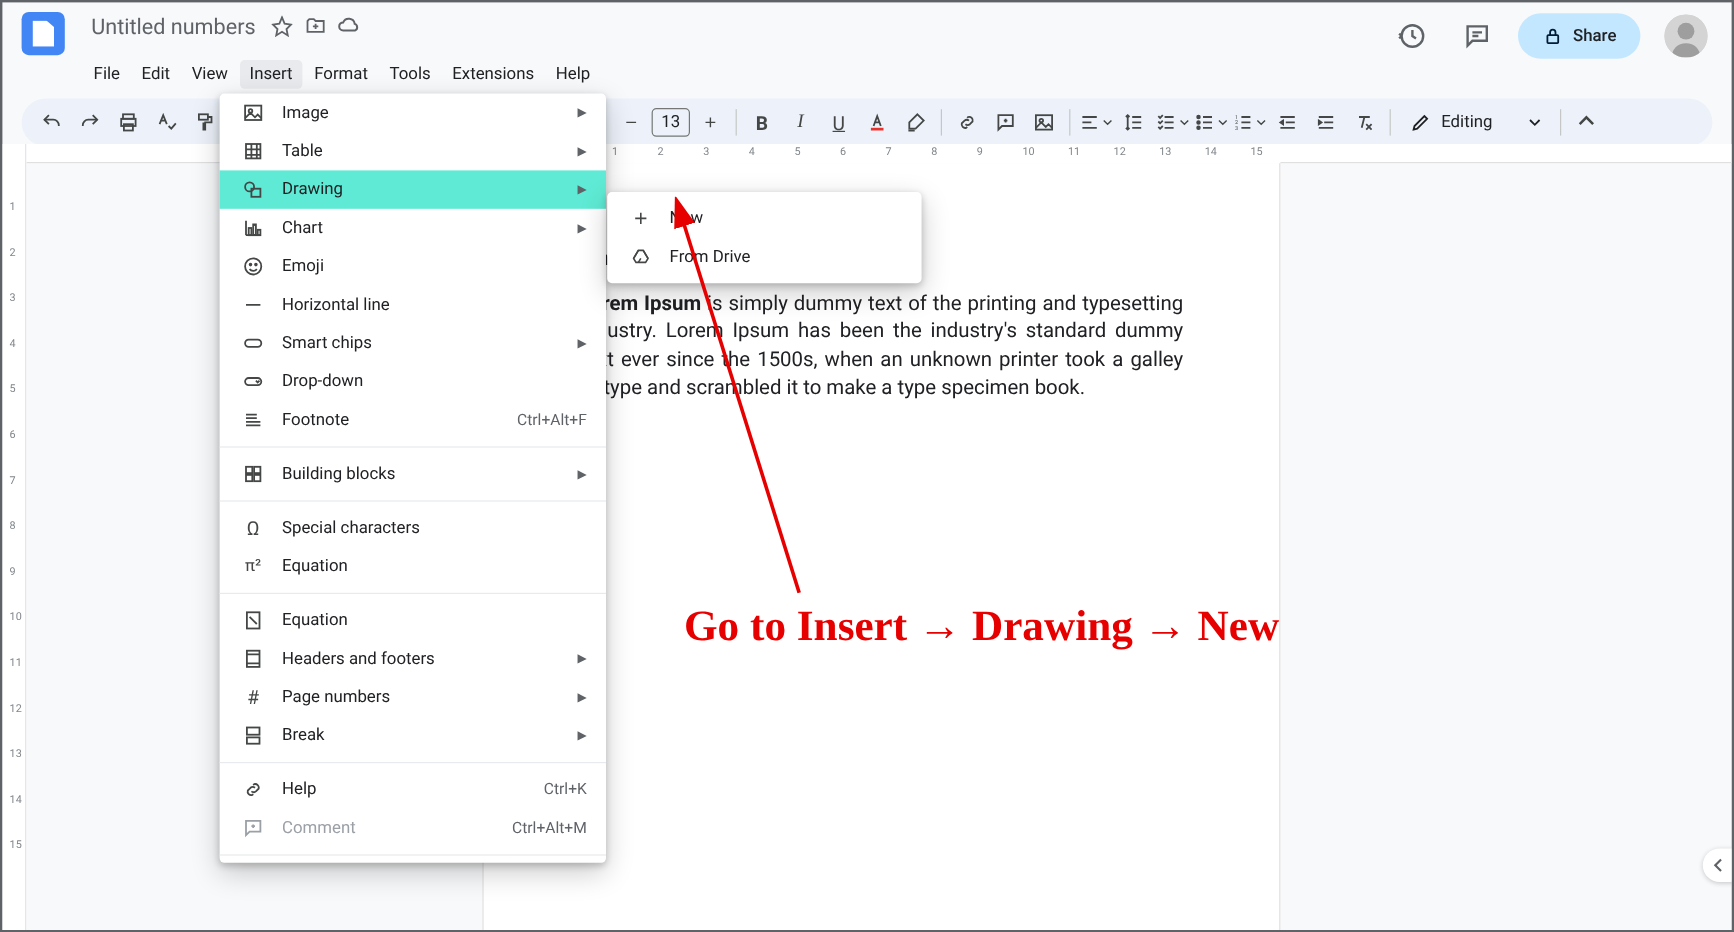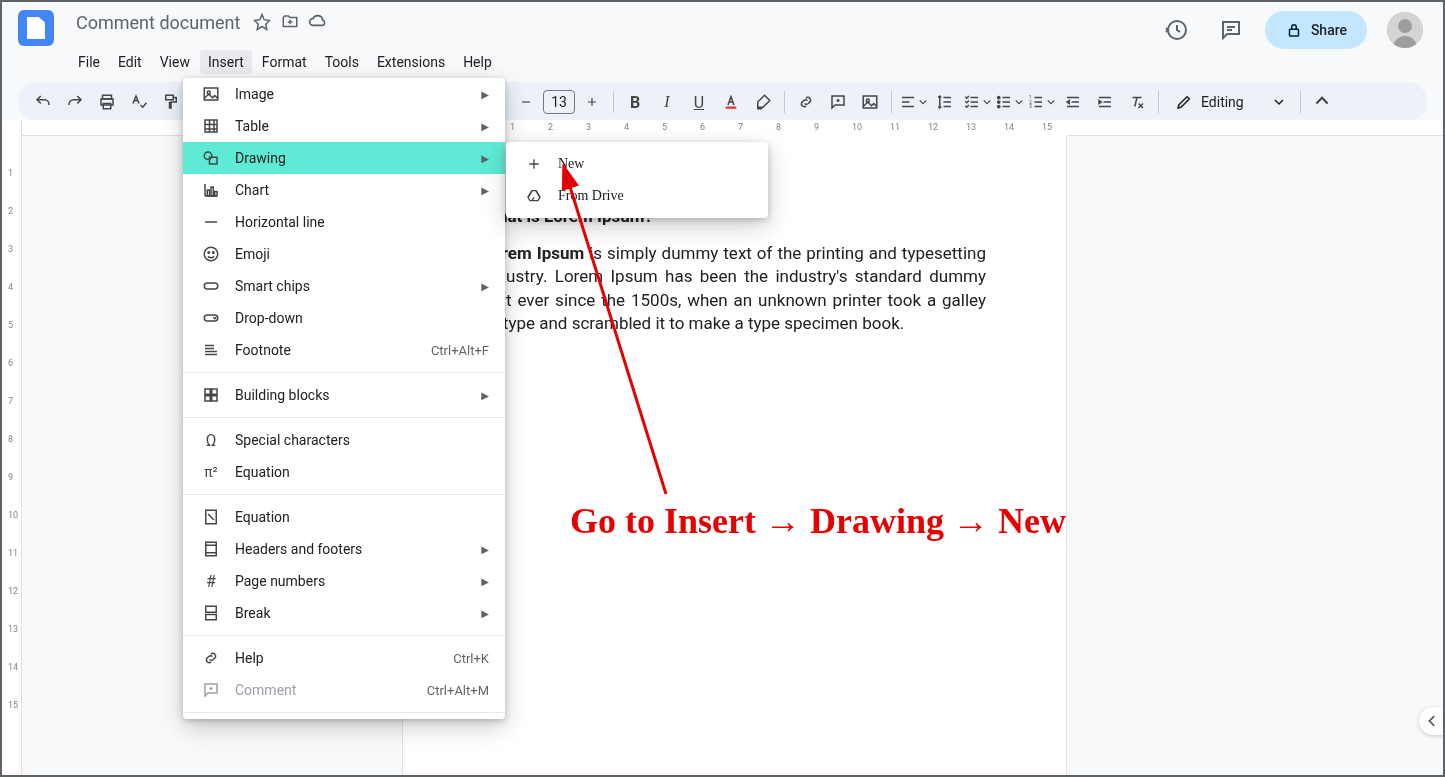--- a/index.html
+++ b/index.html
@@ -43,38 +43,38 @@
   
   .dropdown { position:absolute; left:181px; top:76px; width:322px; background:#fff; border-radius:4px; box-shadow:0 2px 6px rgba(0,0,0,.2),0 8px 24px rgba(0,0,0,.2); z-index:50; }
   .dd-item { display:flex; align-items:center; height:32px; padding:0 16px 0 18px; font-size:14px; color:#202124; cursor:pointer; position:relative;}
   .dd-item:hover, .dd-item.hovered { background:#5eead4;}
   .dd-item .ico { width:20px; margin-right:14px; display:flex; align-items:center; justify-content:center; color:#444746; flex:none; }
   .dd-item .arrow { margin-left:auto; color:#5f6368; font-size:10px;}
   .dd-item .shortcut { margin-left:auto; color:#5f6368; font-size:13px;}
   .dd-item.disabled{ color:#9aa0a6; }
   .dd-item.disabled .ico{ color:#9aa0a6; }
   .dd-sep{ height:1px; background:#e8eaed; margin:6px 0;}
-  .submenu{position:absolute; left:504px; top:140px; width:262px; background:#fff; border-radius:4px; box-shadow:0 2px 6px rgba(0,0,0,.2),0 8px 24px rgba(0,0,0,.2); z-index:60; padding:6px 0;font-family:Liberation Serif, serif;}
+  .submenu{position:absolute; left:504px; top:158px; width:262px; background:#fff; border-radius:4px; box-shadow:0 2px 6px rgba(0,0,0,.2),0 8px 24px rgba(0,0,0,.2); z-index:60; padding:6px 0;}
   .sm-item{display:flex;align-items:center;height:32px;padding:0 16px 0 18px; cursor:pointer;}
   .sm-item .ico{width:20px;margin-right:14px;color:#444746;display:flex;align-items:center;justify-content:center;flex:none;}
 
   svg{display:block;}
 
   
   .annotation-text{ position:absolute; left:568px; top:498px; font-family:"Comic Sans MS", cursive; font-size:36px; color:#e60000; font-weight:700; z-index:100; white-space:nowrap;}
   .annotation-arrow{ position:absolute; z-index:100; pointer-events:none;}
 </style>
 </head>
 <body>
 
 <div class="titlebar">
   <div class="docs-logo"></div>
   <div class="title-col">
     <div class="title-row">
-      <div class="doc-title">Comment document</div>
+      <div class="doc-title">Untitled numbers</div>
       <div class="title-icon">
         <svg width="18" height="18" viewBox="0 0 24 24" fill="none" stroke="currentColor" stroke-width="2">
             <path d="M12 2l2.9 6.9L22 10l-5 4.9 1.4 7.1L12 18l-6.4 4 1.4-7.1L2 10l7.1-1.1z"></path>
           </svg>
       </div>
       <div class="title-icon">
         <svg width="18" height="18" viewBox="0 0 24 24" fill="none" stroke="currentColor" stroke-width="2">
             <path d="M3 6l2-2h5l2 2h9v12H3z"></path>
             <path d="M12 9v6m-3-3h6"></path>
           </svg>
@@ -386,36 +386,36 @@
           <rect x="7" y="12" width="3" height="8"></rect>
           <rect x="12" y="8" width="3" height="12"></rect>
           <rect x="17" y="14" width="3" height="6"></rect>
         </svg>
       </span>
       <span>Chart</span>
       <span class="arrow">▶</span>
     </div>
   <div class="dd-item">
       <span class="ico">
-        <svg width="18" height="18" viewBox="0 0 24 24" stroke="currentColor" stroke-width="2">
-          <path d="M4 12h16"></path>
-        </svg>
-      </span>
-      <span>Horizontal line</span>
-    </div>
-  <div class="dd-item">
-      <span class="ico">
         <svg width="18" height="18" viewBox="0 0 24 24" fill="none" stroke="currentColor" stroke-width="2">
           <circle cx="12" cy="12" r="9"></circle>
           <circle cx="9" cy="10" r="1" fill="currentColor"></circle>
           <circle cx="15" cy="10" r="1" fill="currentColor"></circle>
           <path d="M8 15c1 1.5 2.5 2 4 2s3-.5 4-2"></path>
         </svg>
       </span>
       <span>Emoji</span>
+    </div>
+  <div class="dd-item">
+      <span class="ico">
+        <svg width="18" height="18" viewBox="0 0 24 24" stroke="currentColor" stroke-width="2">
+          <path d="M4 12h16"></path>
+        </svg>
+      </span>
+      <span>Horizontal line</span>
     </div>
   <div class="dd-item">
       <span class="ico">
         <svg width="18" height="18" viewBox="0 0 24 24" fill="none" stroke="currentColor" stroke-width="2">
           <rect x="3" y="8" width="18" height="8" rx="4"></rect>
         </svg>
       </span>
       <span>Smart chips</span>
       <span class="arrow">▶</span>
     </div>

